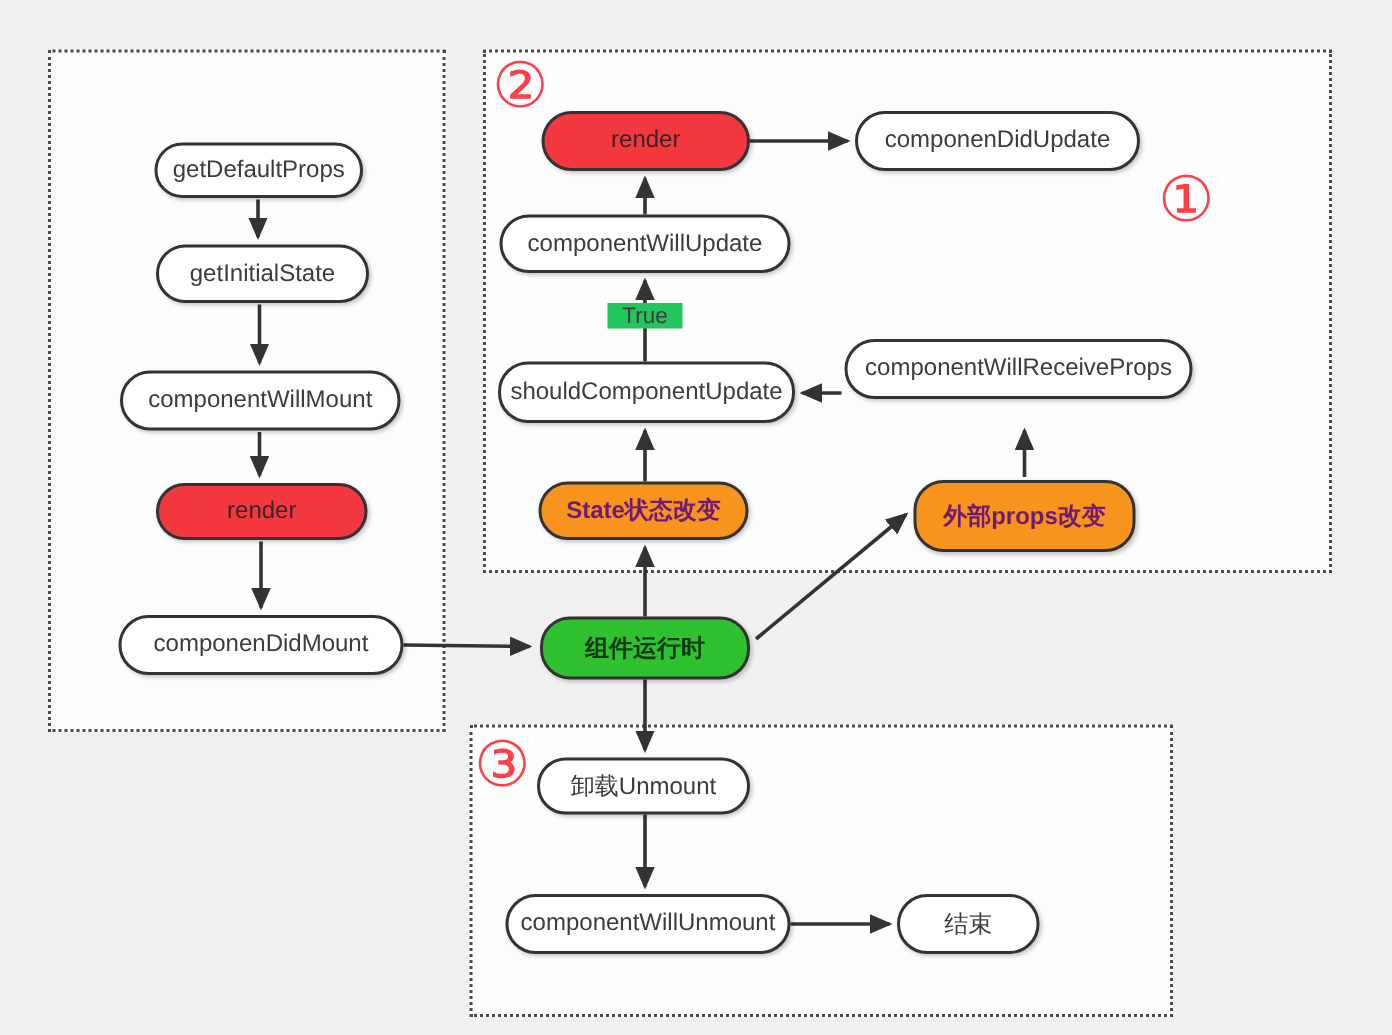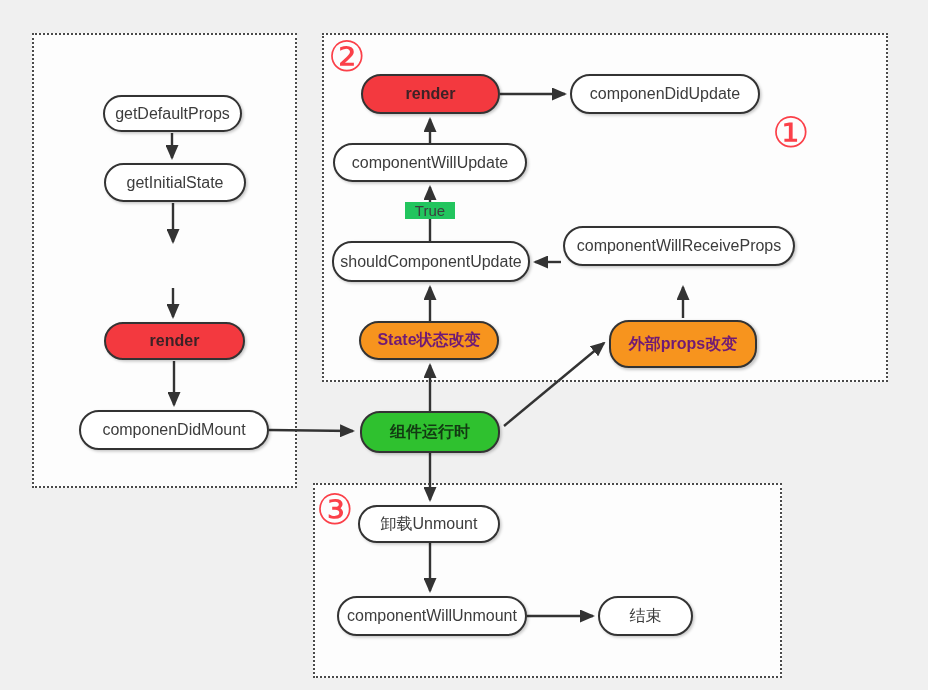--- a/index.html
+++ b/index.html
@@ -38,21 +38,21 @@
     border-radius: 20px;
     background: #ffffff;
     color: #3c3c3c;
     font-size: 16px;
     display: flex;
     align-items: center;
     justify-content: center;
     white-space: nowrap;
     box-shadow: 1.5px 1.5px 3px rgba(0,0,0,0.22);
   }
-  .node.red    { background: #f3393f; color: #3d2226; font-weight: bold; }
+  .node.red    { background: #f3393f; color: #3d2226; font-weight: normal; }
   .node.orange { background: #f7941e; color: #701a75; font-weight: bold; }
   .node.green  { background: #2fc12f; color: #123a12; font-weight: bold; }
 
   .num-marker {
     position: absolute;
     color: #fb4049;
     font-size: 42px;
     line-height: 1;
     font-weight: 400;
   }
@@ -117,20 +117,21 @@
     <line x1="430" y1="143" x2="430" y2="119" marker-end="url(#arrow)"></line>
     <line x1="500" y1="94" x2="565" y2="94" marker-end="url(#arrow)"></line>
     <line x1="561" y1="262" x2="535" y2="262" marker-end="url(#arrow)"></line>
     <line x1="683" y1="318" x2="683" y2="287" marker-end="url(#arrow)"></line>
     <line x1="430" y1="543" x2="430" y2="591" marker-end="url(#arrow)"></line>
     <line x1="527" y1="616" x2="593" y2="616" marker-end="url(#arrow)"></line>
   </svg>
 
   <div class="node" id="n-get-default-props">getDefaultProps</div>
   <div class="node" id="n-get-initial-state">getInitialState</div>
+  <div class="node" id="n-component-will-mount">componentWillMount</div>
   <div class="node red" id="n-render-mount">render</div>
   <div class="node" id="n-componen-did-mount">componenDidMount</div>
 
   <div class="node red" id="n-render-update">render</div>
   <div class="node" id="n-componen-did-update">componenDidUpdate</div>
   <div class="node" id="n-component-will-update">componentWillUpdate</div>
   <div class="node" id="n-should-component-update">shouldComponentUpdate</div>
   <div class="node" id="n-component-will-receive-props">componentWillReceiveProps</div>
   <div class="node orange" id="n-state-change">State状态改变</div>
   <div class="node orange" id="n-props-change">外部props改变</div>

